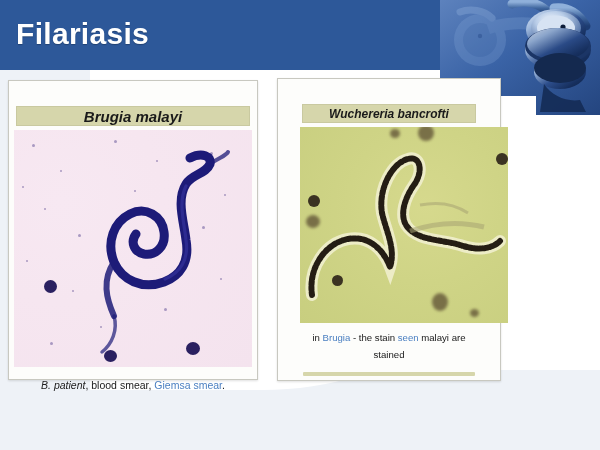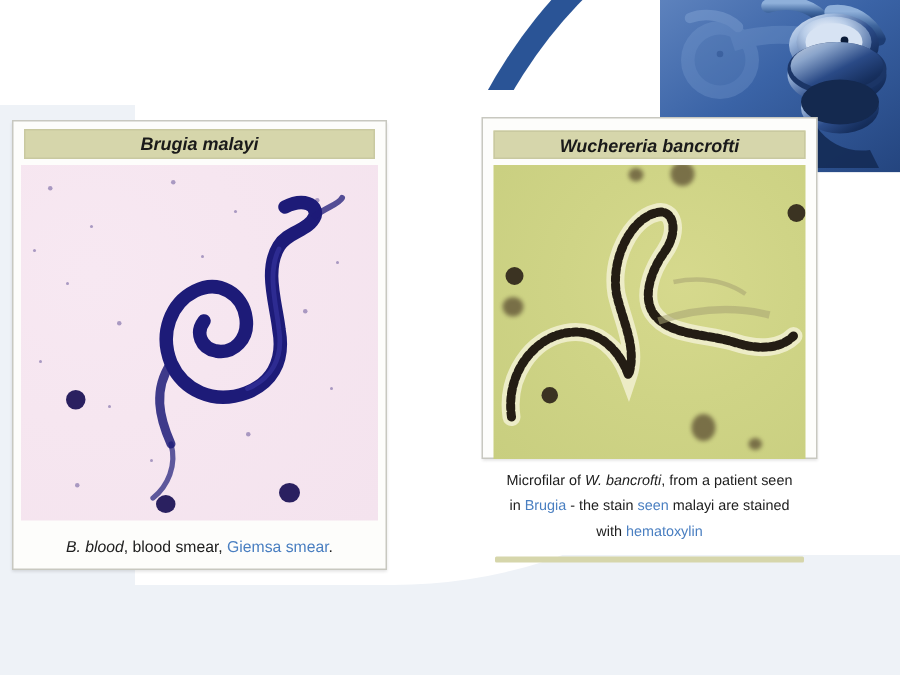--- a/index.html
+++ b/index.html
@@ -131,40 +131,39 @@
     left: 8px;
     top: 80px;
     width: 250px;
     height: 300px;
     padding: 5px;
   }
   .panel-right {
     left: 277px;
     top: 78px;
     width: 224px;
-    height: 228px;
-    padding: 5px;
-    margin-left: 44px;
+    height: 303px;
+    padding: 22px;
   }
 
   .panel-header {
     background: #d6d6ab;
     border: 1px solid #c9c9a0;
     box-sizing: border-box;
     text-align: center;
     font-style: italic;
     font-weight: bold;
     color: #1a1a1a;
     font-family: "Liberation Sans", sans-serif;
   }
   .panel-left .panel-header {
     height: 20px;
     line-height: 19px;
-    font-size: 12px;
-    margin: 0 2px 4px 2px;
+    font-size: 15px;
+    margin: 20px 2px 4px 2px;
   }
   .panel-right .panel-header {
     height: 19px;
     line-height: 18px;
     font-size: 12px;
     margin: 3px 2px 4px 2px;
   }
 
   
   .micro-bm {
@@ -244,20 +243,23 @@
 <div id="slide">
 
   <div class="bg-base"></div>
   <div class="bg-white-curve"></div>
   <div class="bg-blue-arc"></div>
   <div class="bg-blue-arc-inner"></div>
   <div class="bg-pale-left"></div>
   <div class="bg-pale-bottom"></div>
   <div class="bg-white-center"></div>
 
+  <div class="title-bar">
+    <div class="title-text">Filariasis</div>
+  </div>
 
   <div class="steth">
     <svg width="160" height="115" viewBox="0 0 160 115">
       <defs>
         <linearGradient id="gSky" x1="0" y1="0" x2="1" y2="1">
           <stop offset="0%" stop-color="#5d82bd"></stop>
           <stop offset="45%" stop-color="#3a63a6"></stop>
           <stop offset="100%" stop-color="#24457f"></stop>
         </linearGradient>
         <linearGradient id="gChrome" x1="0" y1="0" x2="1" y2="1">
@@ -355,21 +357,21 @@
           <path d="M196 34 C204 28 212 26 214 22" stroke-width="4" opacity="0.75"></path>
         </g>
 
         <g fill="none" stroke="#3b39a6" stroke-linecap="round" opacity="0.55">
           <path d="M172 56 C164 72 170 92 172 110 C175 130 166 143 151 149" stroke-width="3.2"></path>
         </g>
       </svg>
     </div>
 
     <div class="caption">
-      <span class="ital">B. blood</span><span>, blood smear, </span><span class="lnk">Giemsa smear</span><span>.</span>
+      <span class="ital">B. patient</span><span>, blood smear, </span><span class="lnk">Giemsa smear</span><span>.</span>
     </div>
   </div>
 
   <div class="panel panel-right">
 
     <div class="panel-header">Wuchereria bancrofti</div>
 
     <div class="micro-wb">
       <div class="smudge" style="left:118px;top:-2px;width:16px;height:16px;"></div>
       <div class="smudge" style="left:90px;top:2px;width:10px;height:9px;"></div>
@@ -398,25 +400,19 @@
 
         <g fill="none" stroke="#a8a473" opacity="0.55">
           <path d="M110 104 C134 96 160 94 184 100" stroke-width="5"></path>
           <path d="M120 78 C140 74 156 78 168 86" stroke-width="3"></path>
         </g>
       </svg>
     </div>
 
     <div class="caption">
       <div>
-        <span>Microfilar of </span><span class="ital">W. bancrofti</span><span>, from a patient seen</span>
-      </div>
-      <div>
         <span>in </span><span class="lnk">Brugia</span><span> - the stain </span><span class="lnk">seen</span><span> malayi are stained</span>
-      </div>
-      <div>
-        <span>with </span><span class="lnk">hematoxylin</span>
       </div>
       <div class="cap-footer"></div>
     </div>
   </div>
 
 </div>
 
 </body></html>

